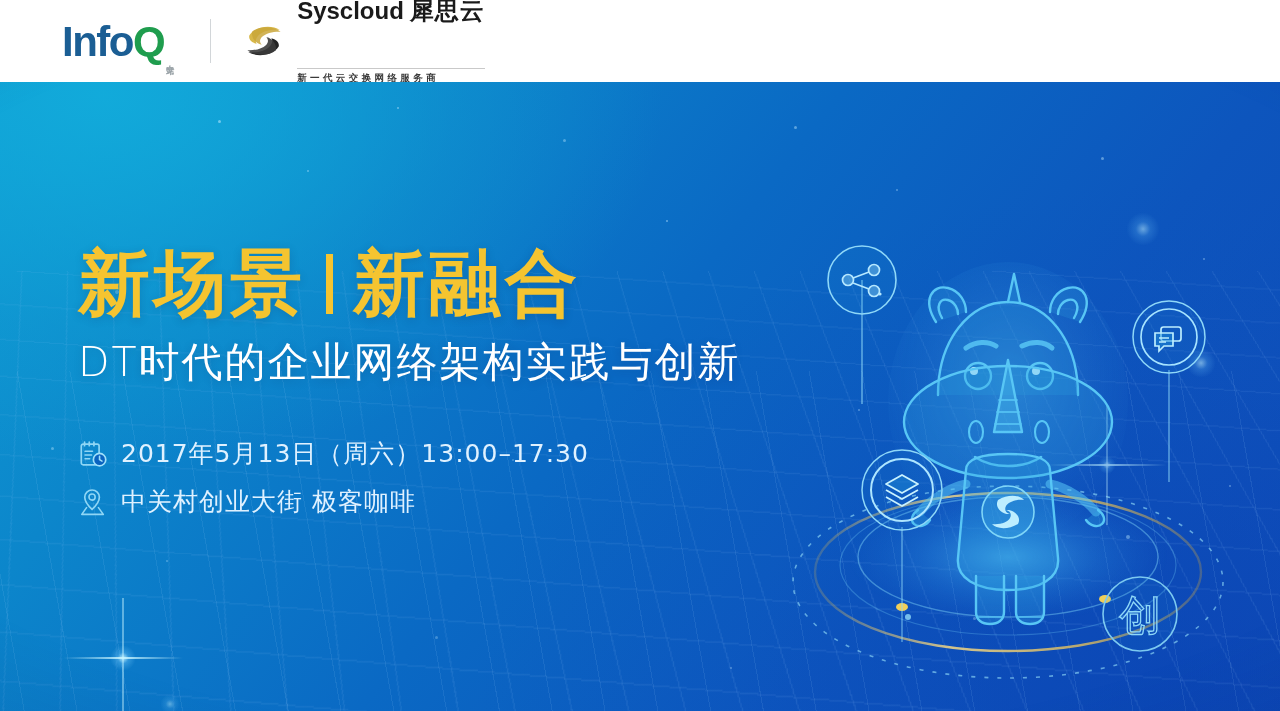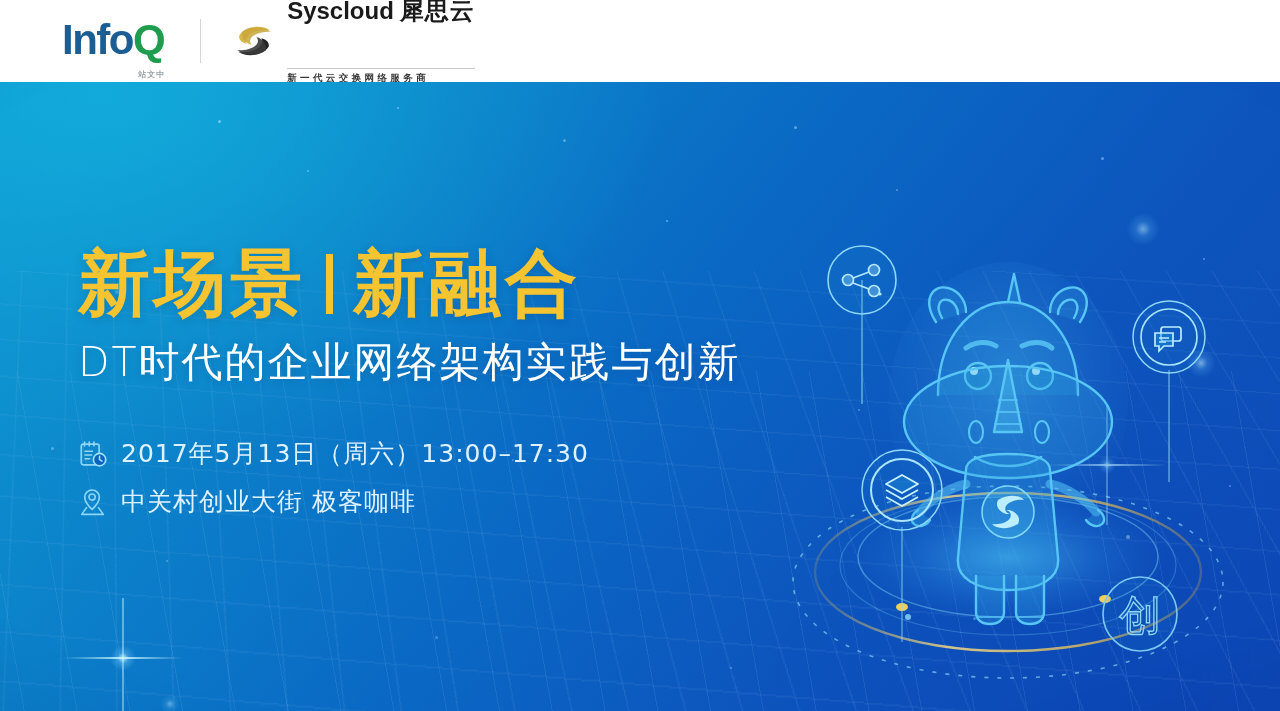--- a/index.html
+++ b/index.html
@@ -13,21 +13,21 @@
   
   .header{
     position:absolute;left:0;top:0;width:1280px;height:82px;
     background:#ffffff;
     box-sizing:border-box;
   }
   .header-inner{
     position:absolute;left:62px;top:0;height:82px;
     display:flex;align-items:center;
   }
-  .infoq{position:relative;display:flex;align-items:flex-end;height:48px;flex-direction:column;}
+  .infoq{position:relative;display:flex;align-items:flex-end;height:48px;}
   .infoq-text{
     font-family:"Liberation Sans","DejaVu Sans",sans-serif;
     font-weight:bold;font-size:42px;letter-spacing:-1.5px;line-height:46px;
   }
   .infoq-info{color:#1b5e94;}
   .infoq-q{color:#1f9d4e;}
   .infoq-sub{
     writing-mode:vertical-rl;
     font-size:8px;color:#9aa3a8;letter-spacing:1px;
     margin-left:1px;margin-bottom:4px;line-height:9px;

